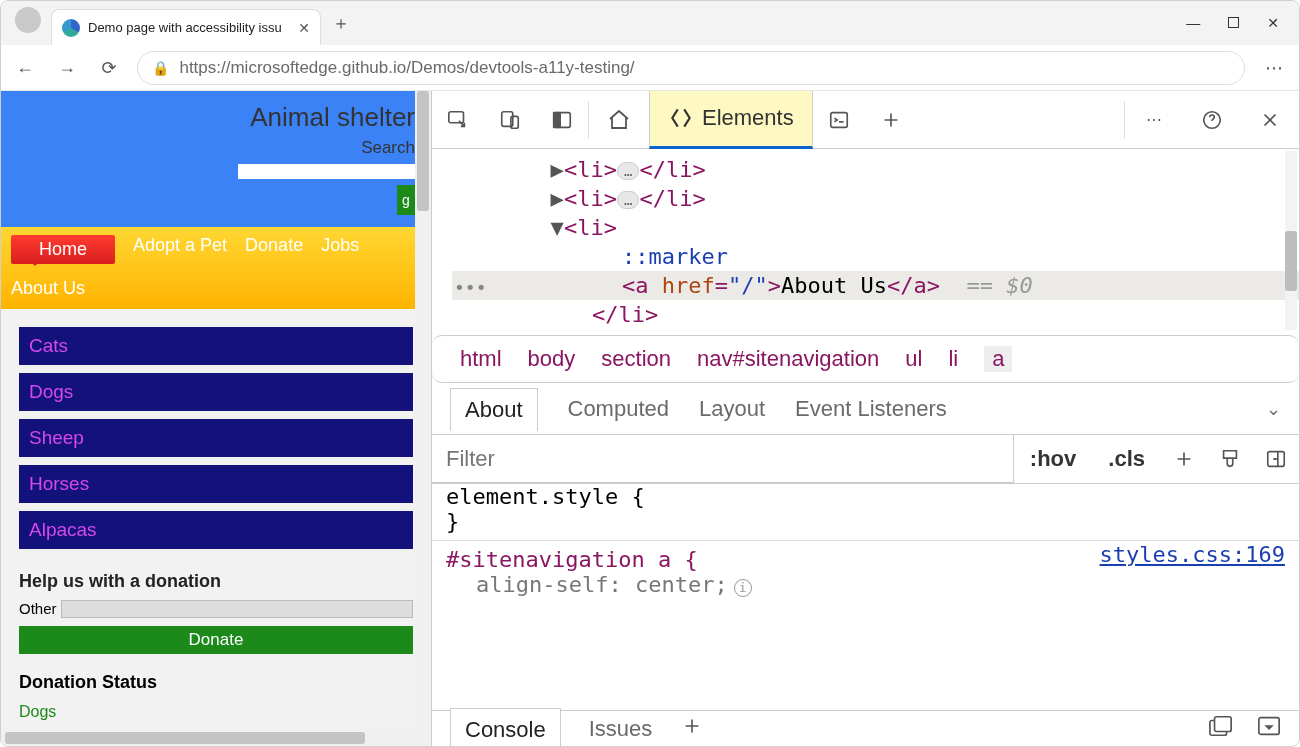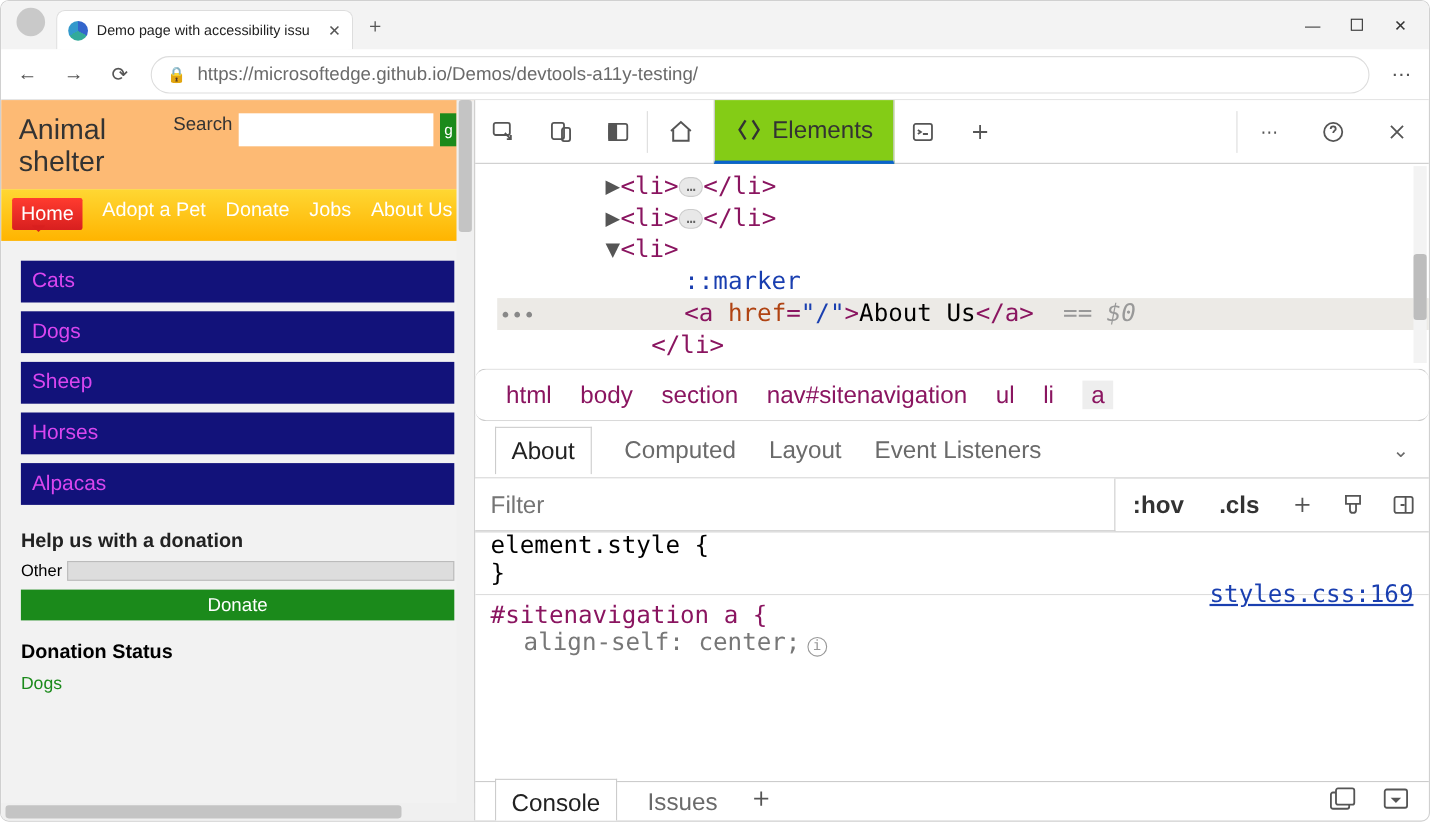--- a/index.html
+++ b/index.html
@@ -28,48 +28,48 @@
   
   .content { flex:1; display:flex; min-height:0;}
   .page-wrap { width:430px; display:flex; flex-direction:column; background:#f2f2f2; min-height:0;}
   .page { flex:1; overflow:hidden; position:relative;}
   .pv-scroll { position:absolute; right:0; top:0; width:16px; height:100%; background:#f0f0f0;}
   .pv-thumb { position:absolute; right:2px; top:0; width:12px; height:120px; background:#c4c4c4; border-radius:3px;}
   .ph-scroll { height:16px; background:#f0f0f0; position:relative;}
   .ph-thumb { position:absolute; left:4px; top:2px; height:12px; width:360px; background:#c4c4c4; border-radius:3px;}
 
   
-  .hero { background:#fdba74; padding:12px 16px; display:flex; align-items:flex-start; gap:6px;}
+  .hero { background:#3b82f6; padding:12px 16px; display:flex; align-items:flex-end; gap:6px;flex-direction:column;}
   .hero h1 { color:#333; font-weight:400; font-size:26px; line-height:1.1;}
   .hero label { color:#333; font-size:17px;}
   .hero input { flex:1; height:30px; border:none; background:#fff;}
   .hero .go { width:18px; height:30px; background:#1b8a1b; color:#fff; font-size:14px; display:flex; align-items:center; justify-content:center;}
   .nav { background:linear-gradient(#ffd733,#ffb400); padding:8px 10px 10px 10px; display:flex; flex-wrap:wrap; gap:14px 18px;}
   .nav a { color:#fff; font-size:18px; text-decoration:none;}
-  .nav a.home { background:linear-gradient(#ff3b2f,#d81f1f); padding:4px 8px; border-radius:2px; position:relative;text-align:right;}
+  .nav a.home { background:linear-gradient(#ff3b2f,#d81f1f); padding:4px 28px; border-radius:2px; position:relative;text-align:right;}
   .nav a.home::after{content:""; position:absolute; left:18px; bottom:-8px; border:6px solid transparent; border-top-color:#d81f1f;}
   .side { padding:18px 18px 10px 18px; display:flex; flex-direction:column; gap:8px;}
   .side .cat { background:#12127a; color:#d946ef; padding:8px 10px; font-size:19px;}
   .donhdr{ font-weight:600; font-size:18px; margin-top:14px; color:#222;}
   .donrow{ display:flex; gap:6px;}
   .donrow .amt{ flex:1; background:#3a5a54; color:#fff; text-align:center; padding:2px 0; font-size:15px;}
   .other{ display:flex; align-items:center; gap:4px; font-size:15px;}
   .other input{ flex:1; height:18px; background:#ddd; border:1px solid #bbb;}
   .donate{ background:#1b8a1b; color:#fff; text-align:center; padding:4px 0; font-size:17px;}
   .status{ font-weight:600; font-size:18px; margin-top:10px;}
   .statusval{ color:#1b8a1b; font-size:16px; margin-top:2px;}
 
   
   .devtools { flex:1; display:flex; flex-direction:column; border-left:1px solid #ccc; min-width:0;}
   .dt-top { height:58px; border-bottom:1px solid #ccc; display:flex; align-items:center;}
   .dt-ico { width:52px; height:58px; display:flex; align-items:center; justify-content:center; color:#555;}
   .dt-ico svg{width:22px;height:22px;stroke:#555;fill:none;stroke-width:1.8;}
   .dt-sep{ width:1px; height:38px; background:#ddd;}
   .dt-tab { padding:0 18px; height:58px; display:flex; align-items:center; gap:8px; font-size:22px; color:#333;}
-  .dt-tab.active { border:1px solid #ccc; border-bottom:3px solid #0b63ce; border-top:none; background:#84cc16;}
+  .dt-tab.active { border:1px solid #ccc; border-bottom:3px solid #0b63ce; border-top:none; background:#fef9c3;}
   .dt-right { margin-left:auto; display:flex; align-items:center;}
   .dt-right .dt-ico{width:58px;}
 
   .dom { flex:0 0 auto; font-family:Consolas,monospace; font-size:22px; padding:6px 0 6px 20px; position:relative;}
   .dom .line{ padding:2px 0 2px 120px; white-space:nowrap;}
   .dom .sel{ background:#eceae6; position:relative;}
   .dom .sel .ldots{ position:absolute; left:2px; top:6px; color:#888; font-size:18px;}
   .tri{ display:inline-block; width:14px; text-align:center; color:#555; margin-left:-22px;}
   .tag{ color:#8a1560;}
   .attr{ color:#b04312;}
@@ -87,21 +87,21 @@
   .panes{ display:flex; flex-direction:column; flex:1; min-height:0;}
   .ptabs{ display:flex; align-items:center; gap:30px; padding:0 18px; height:52px; font-size:22px; color:#6a6a6a; border-bottom:1px solid #ccc;}
   .ptabs .pt.active{ color:#222; background:#fff; border:1px solid #ccc; border-bottom:none; padding:8px 14px; position:relative; top:1px;}
   .ptabs .chev{ margin-left:auto; font-size:18px;}
   .filterrow{ display:flex; align-items:center; border-bottom:1px solid #ccc;}
   .filterrow input{ flex:1; height:48px; border:1px solid #ccc; border-top:none; border-left:none; font-size:22px; padding:0 14px; color:#888;}
   .filterrow .fbtn{ padding:0 16px; font-size:22px; color:#333; font-weight:600;}
   .filterrow .ficon{ width:46px; display:flex; justify-content:center;}
   .filterrow svg{width:22px;height:22px;stroke:#555;fill:none;stroke-width:1.8;}
   .rules{ font-family:Consolas,monospace; font-size:22px; padding:0 14px; position:relative; flex:1; overflow:hidden;}
-  .rules .link{ position:absolute; right:14px; top:44px; color:#1a3fb0; text-decoration:underline; font-size:22px;}
+  .rules .link{ position:absolute; right:14px; top:58px; color:#1a3fb0; text-decoration:underline; font-size:22px;}
   .rules .sel2{ color:#8a1560;}
   .rules .prop{ color:#777;}
   .rules .info{ display:inline-block; width:18px; height:18px; border:1.5px solid #999; border-radius:50%; font-size:13px; line-height:16px; text-align:center; color:#999; margin-left:6px;}
 
   .drawer{ height:36px; border-top:1px solid #ccc; display:flex; align-items:center; gap:28px; padding:0 18px; font-size:22px; color:#6a6a6a;}
   .drawer .dt.active{ color:#222; border:1px solid #ccc; border-bottom:none; padding:8px 14px; background:#fff; position:relative; top:1px;}
   .drawer .dicons{ margin-left:auto; display:flex; gap:24px;}
   .drawer svg{width:24px;height:22px;stroke:#555;fill:none;stroke-width:1.8;}
 </style>
 </head>

